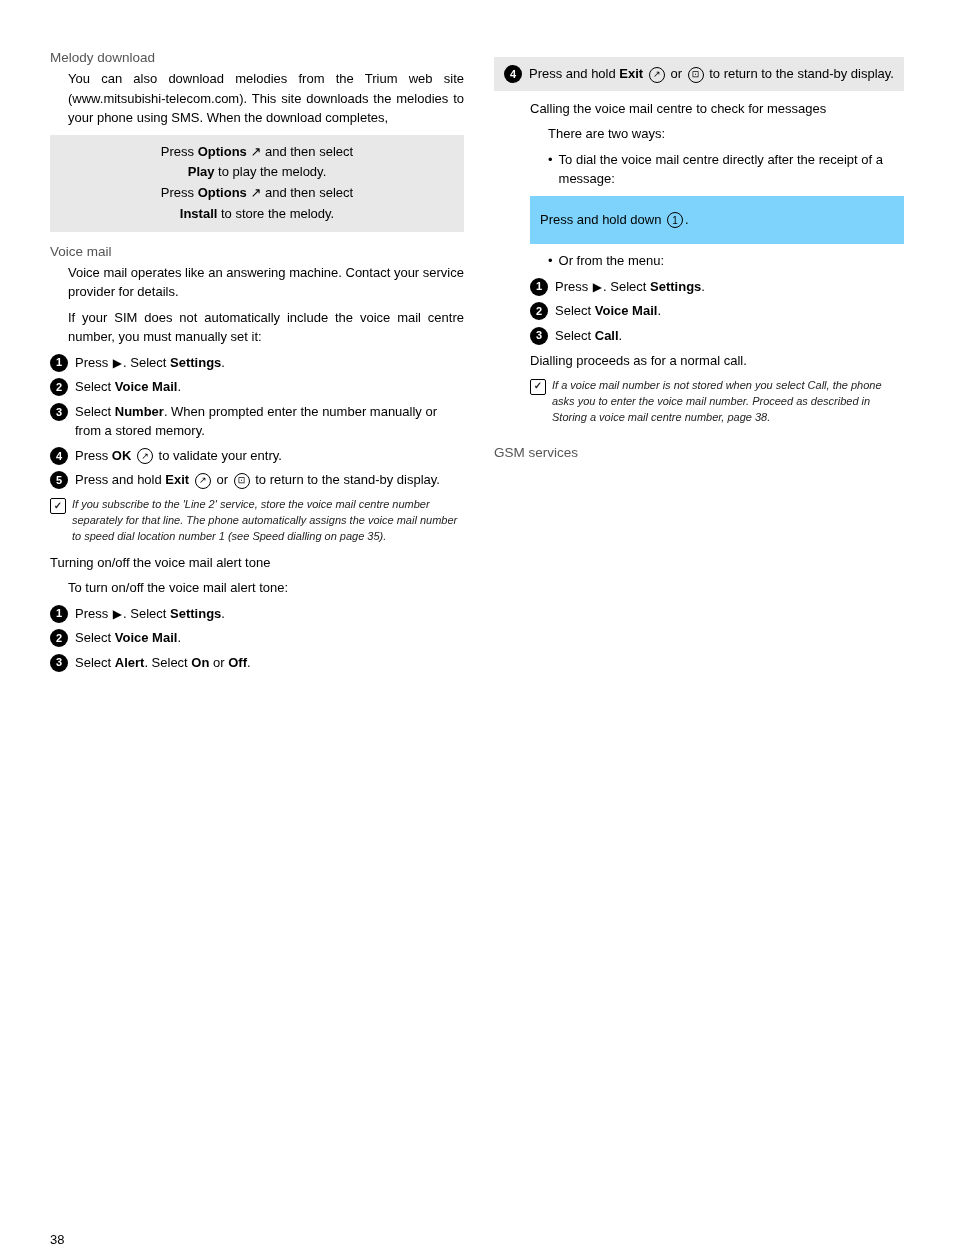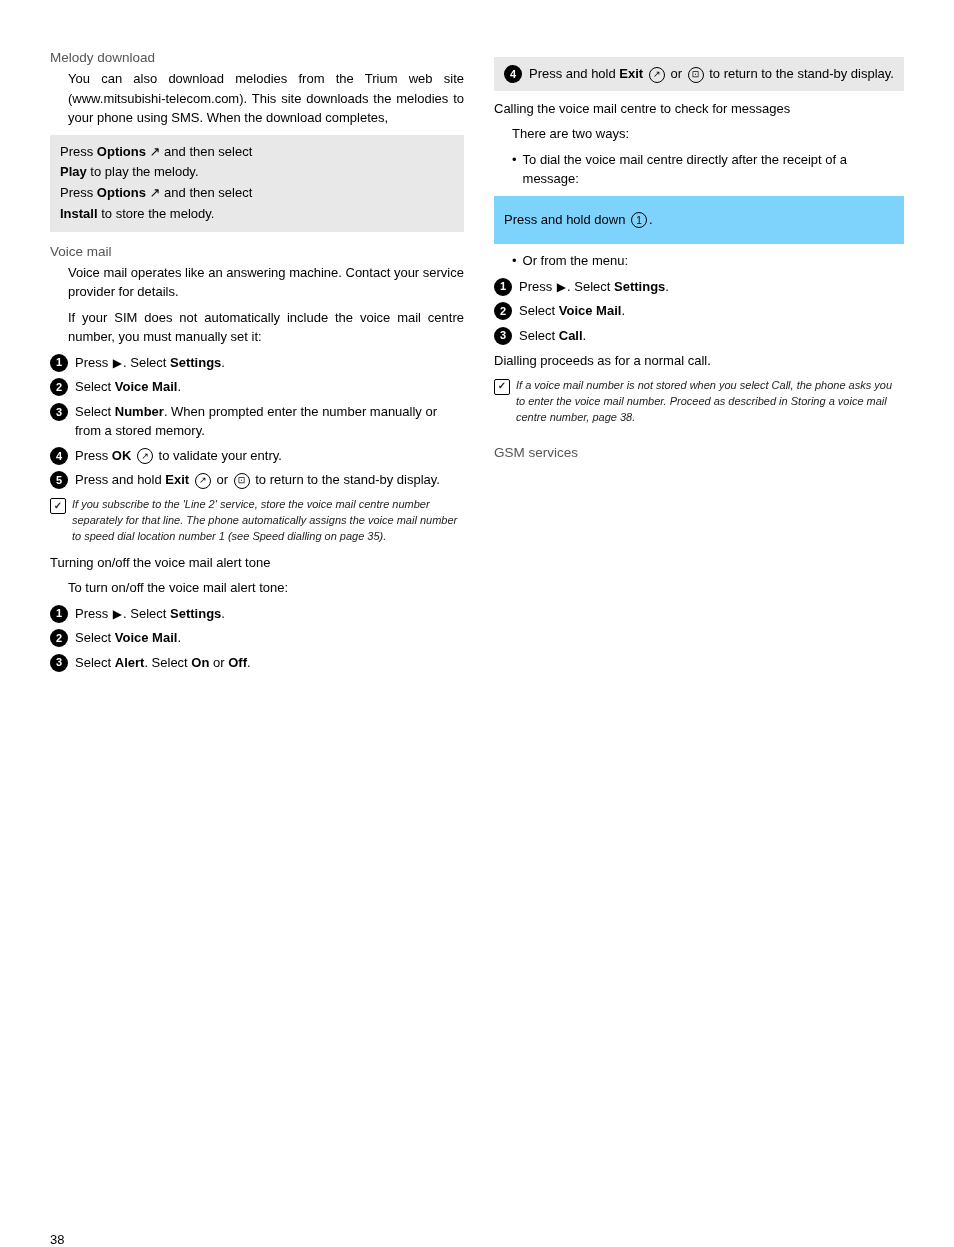--- a/index.html
+++ b/index.html
@@ -49,20 +49,21 @@
       line-height: 1.5;
       text-align: justify;
       margin-bottom: 6px;
     }
     .highlight-box {
       background: #e8e8e8;
       padding: 7px 10px;
       margin: 7px 0;
       font-size: 13px;
       line-height: 1.6;
+      text-align: center;
     }
     .step-list {
       margin: 6px 0 6px 0;
     }
     .step-item {
       display: flex;
       align-items: flex-start;
       margin-bottom: 5px;
       font-size: 13px;
       line-height: 1.5;
@@ -261,21 +262,21 @@
 
     <div class="col-right">
 
       <div class="right-highlight-box">
         <div class="step-item" style="margin-bottom:0;">
           <span class="step-number">4</span>
           <span class="step-text">Press and hold <b>Exit</b> <span class="circle-icon">↗</span> or <span class="circle-icon">⊡</span> to return to the stand-by display.</span>
         </div>
       </div>
 
-      <div style="margin-top:8px;">
+      <div style="margin-top:8px;margin-left:36px;">
         <div class="body-text">
           Calling the voice mail centre to check for messages
         </div>
         <div class="body-text indent">
           There are two ways:
         </div>
 
         <div class="indent">
           <div class="bullet-item">
             <span class="bullet-dot">•</span>

